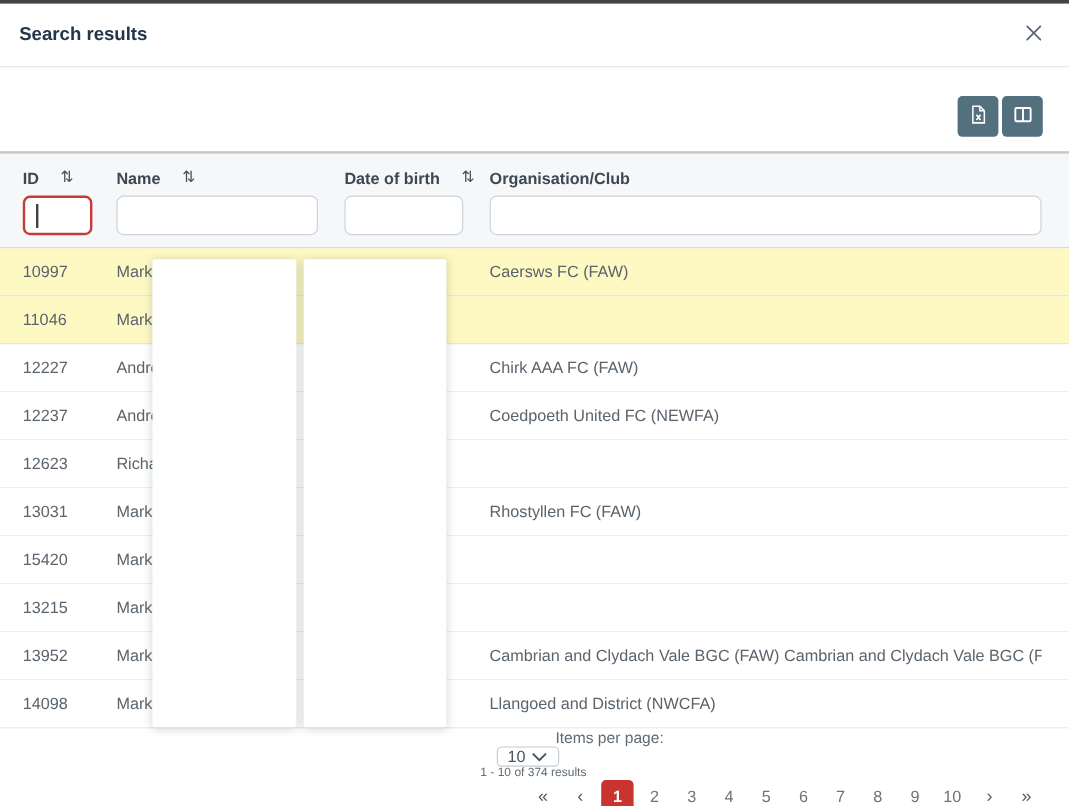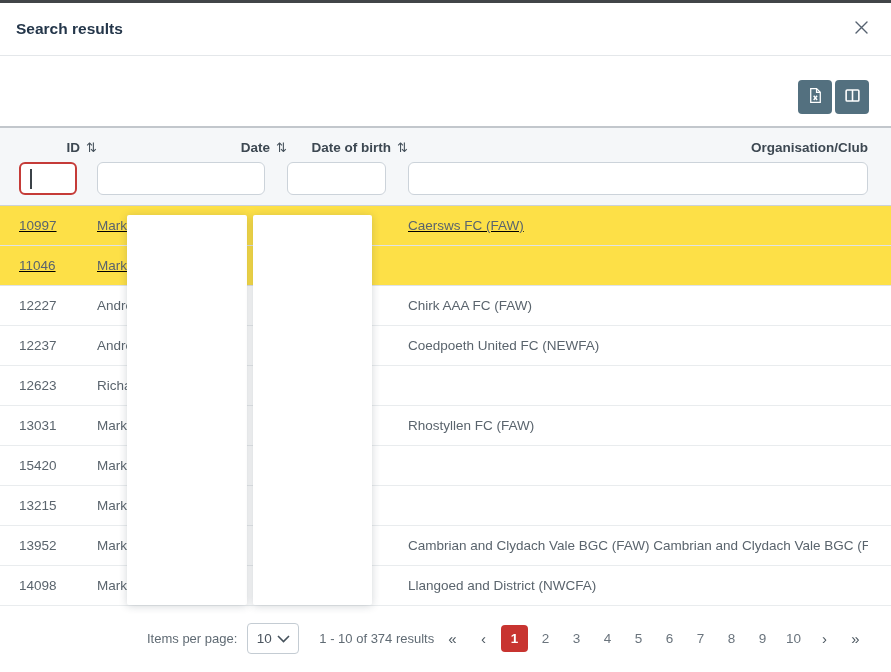--- a/index.html
+++ b/index.html
@@ -26,58 +26,58 @@
     display:flex; align-items:center; justify-content:center; cursor:pointer;
   }
 
   
   .grid-cols { display:grid; grid-template-columns:78px 190px 121px 1fr; }
   .thead {
     background:#f5f7f9; border-top:2px solid #c2c7cc; border-bottom:1px solid #ccd2d8;
     padding:12px 23px 10px 19px;
   }
   .th-row { align-items:center; margin-bottom:7px; }
-  .th { font-size:13.5px; font-weight:bold; color:#3d4852; display:flex; align-items:center; gap:6px;justify-content:flex-end; }
+  .th { font-size:13.5px; font-weight:bold; color:#3d4852; display:flex; align-items:center; gap:18px; }
   .sort-icon { font-size:13px; font-weight:normal; color:#46525c; cursor:pointer; }
   .filter-row input {
     height:33px; border:1px solid #ccd3da; border-radius:6px; background:#fff;
     font-size:13.5px; color:#343a40; padding:0 8px; outline:none;
     font-family:"Liberation Sans","DejaVu Sans",sans-serif;
   }
   .filter-id { width:58px; border:2px solid #c53b38 !important; }
   .filter-name { width:168px; }
   .filter-dob { width:99px; }
   .filter-org { width:100%; }
   .caret-wrap { position:relative; display:inline-block; }
   .caret-wrap::after {
     content:""; position:absolute; left:11px; top:7px; width:1.5px; height:20px; background:#3b4248;
   }
 
   .tbody { position:relative; }
   .trow { height:40px; align-items:center; padding:0 23px 0 19px; border-bottom:1px solid #e9ecee; background:#fff; }
-  .trow.shaded { background:#fde047; border-bottom:1px solid #dfe3e7;text-decoration:underline; }
+  .trow.shaded { background:#fef9c3; border-bottom:1px solid #dfe3e7; }
   .td { font-size:13.5px; color:#5a646d; white-space:nowrap; overflow:hidden; }
 
   
   .redaction {
     position:absolute; top:9px; height:390px; background:#fff; border-radius:2px;
     box-shadow:0 1px 8px rgba(31,45,61,.20); z-index:5;
   }
   .redaction.r1 { left:127px; width:120px; }
   .redaction.r2 { left:253px; width:119px; }
 
   
-  .pagination-bar { height:64px; display:flex; align-items:center; padding-right:22px; }
+  .pagination-bar { height:64px; display:flex; align-items:center; padding-right:22px;flex-direction:column; }
   .ipp-label { margin-left:147px; font-size:13px; color:#606b74; }
   .ipp-select {
     margin-left:10px; width:52px; height:31px; border:1px solid #c4ccd3; border-radius:4px;
     background:#fff; display:flex; align-items:center; justify-content:center; gap:5px;
     font-size:13.5px; color:#4a545e; cursor:pointer;
   }
-  .results-text { margin-left:20px; font-size:13px; color:#606b74; }
+  .results-text { margin-left:20px; font-size:10px; color:#606b74; }
   .pager { margin-left:auto; display:flex; align-items:center; gap:4px; }
   .page-item {
     min-width:27px; height:27px; display:flex; align-items:center; justify-content:center;
     font-size:13.5px; color:#6a747d; cursor:pointer; border-radius:4px; background:none; border:none;
     font-family:"Liberation Sans","DejaVu Sans",sans-serif;
   }
   .page-item.chev { font-size:15px; color:#4d5861; }
   .page-item.active { background:#c83430; color:#fff; font-weight:bold; }
 </style>
 </head>
@@ -116,21 +116,21 @@
     </button>
   </div>
 
   <div class="thead">
     <div class="grid-cols th-row">
       <div class="th">
         <span>ID</span>
         <span class="sort-icon">⇅</span>
       </div>
       <div class="th">
-        <span>Date</span>
+        <span>Name</span>
         <span class="sort-icon">⇅</span>
       </div>
       <div class="th">
         <span>Date of birth</span>
         <span class="sort-icon">⇅</span>
       </div>
       <div class="th">
         <span>Organisation/Club</span>
       </div>
     </div>

